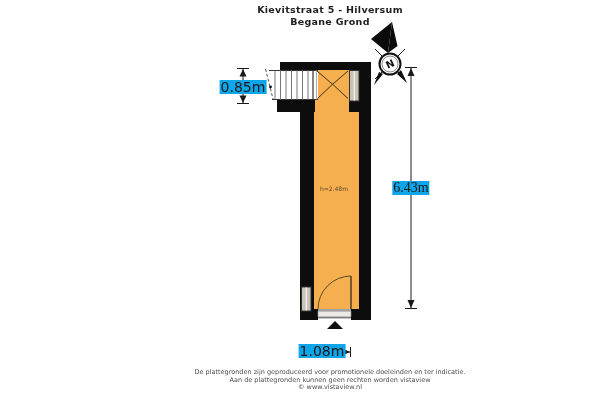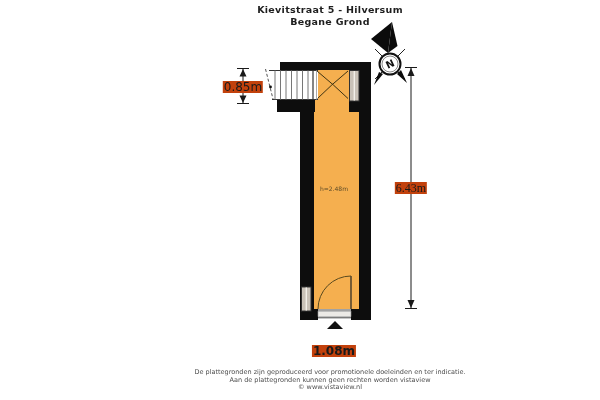--- a/index.html
+++ b/index.html
@@ -3,22 +3,22 @@
 <meta charset="utf-8">
 <style>
   html,body { margin:0; padding:0; background:#ffffff; }
   body { width:600px; height:400px; font-family:"DejaVu Sans", sans-serif; }
   .stage { position:relative; width:600px; height:400px; overflow:hidden; background:#fff;margin-left:30px; }
   svg { position:absolute; left:0; top:0; }
   .title-line { position:absolute; left:0; width:100%; text-align:center;
     font-weight:bold; font-size:9.5px; line-height:1.1; letter-spacing:0.3px; color:#1e1e1e; }
   .title-1 { top:5px; }
   .title-2 { top:17px; }
-  .dim-label { position:absolute; transform:translate(-50%,-50%); background:#c2410c;
-    color:var(--dimension,#1a1a1a); font-size:12px; line-height:1; padding:0 1px; white-space:nowrap; }
+  .dim-label { position:absolute; transform:translate(-50%,-50%); background:#0ea5e9;
+    color:var(--dimension,#1a1a1a); font-size:14px; line-height:1; padding:0 1px; white-space:nowrap; }
   .room-label { position:absolute; transform:translate(-50%,-50%); color:#5c4b28;
     font-size:6px; line-height:1; white-space:nowrap; }
   .footer-line { position:absolute; left:0; width:100%; text-align:center;
     font-size:6.5px; line-height:1; color:var(--footer-text,#4d4d4d); }
   .f1 { top:369px; } .f2 { top:376.5px; } .f3 { top:384px;text-align:center; }
 </style>
 </head>
 <body>
 
 <div class="stage">
@@ -117,21 +117,21 @@
       <line x1="288" y1="352" x2="321" y2="352"></line>
       <line x1="288.5" y1="347" x2="288.5" y2="357"></line>
       <line x1="320.5" y1="347" x2="320.5" y2="357"></line>
       <polygon points="289,352 296.5,348.5 296.5,355.5" stroke="none"></polygon>
       <polygon points="320,352 312.5,348.5 312.5,355.5" stroke="none"></polygon>
     </g>
   </svg>
 
   <div class="dim-label" style="left:213px; top:87px;">0.85m</div>
   <div class="dim-label" style="left:381px; top:188px;font-family:Liberation Serif, serif;">6.43m</div>
-  <div class="dim-label" style="left:304px; top:351px;font-weight:bold;">1.08m</div>
+  <div class="dim-label" style="left:292px; top:351px;">1.08m</div>
 
   <div class="room-label" style="left:304px; top:189px;">h=2.48m</div>
 
   <div class="footer-line f1">De plattegronden zijn geproduceerd voor promotionele doeleinden en ter indicatie.</div>
   <div class="footer-line f2">Aan de plattegronden kunnen geen rechten worden vistaview</div>
   <div class="footer-line f3">© www.vistaview.nl</div>
 
 </div>
 
 </body></html>

